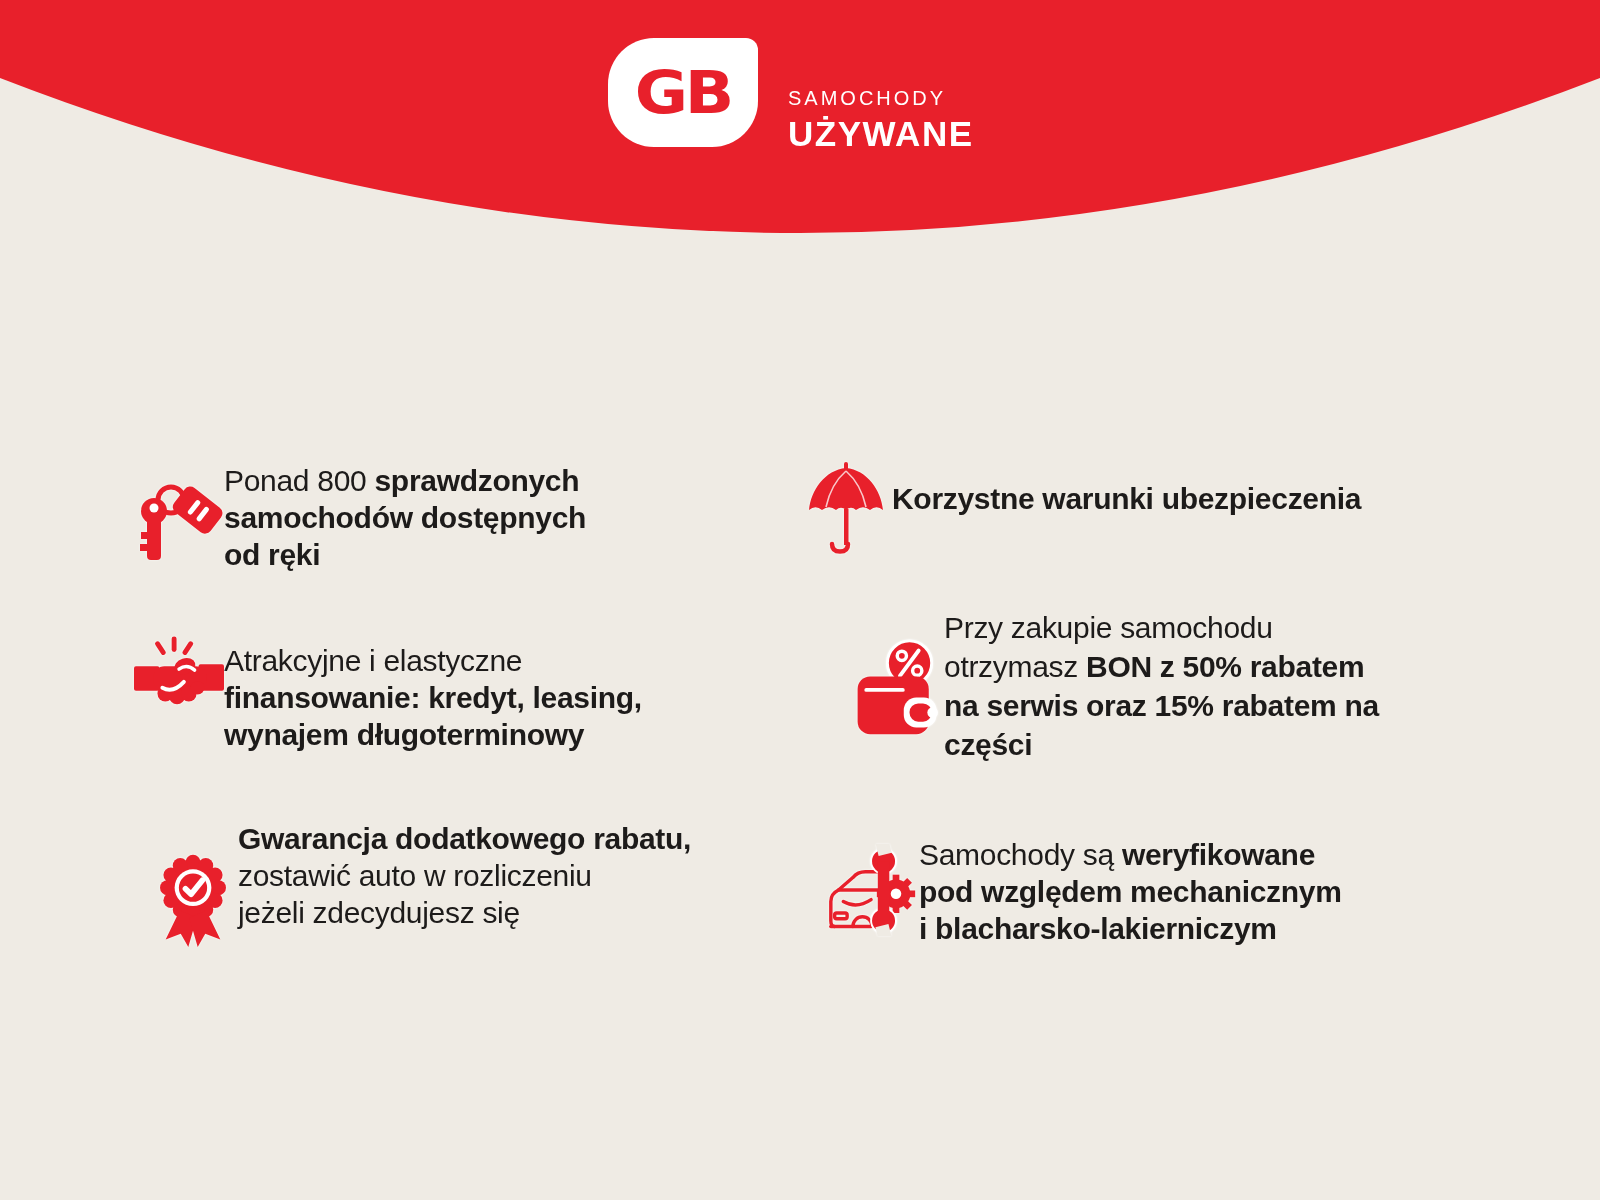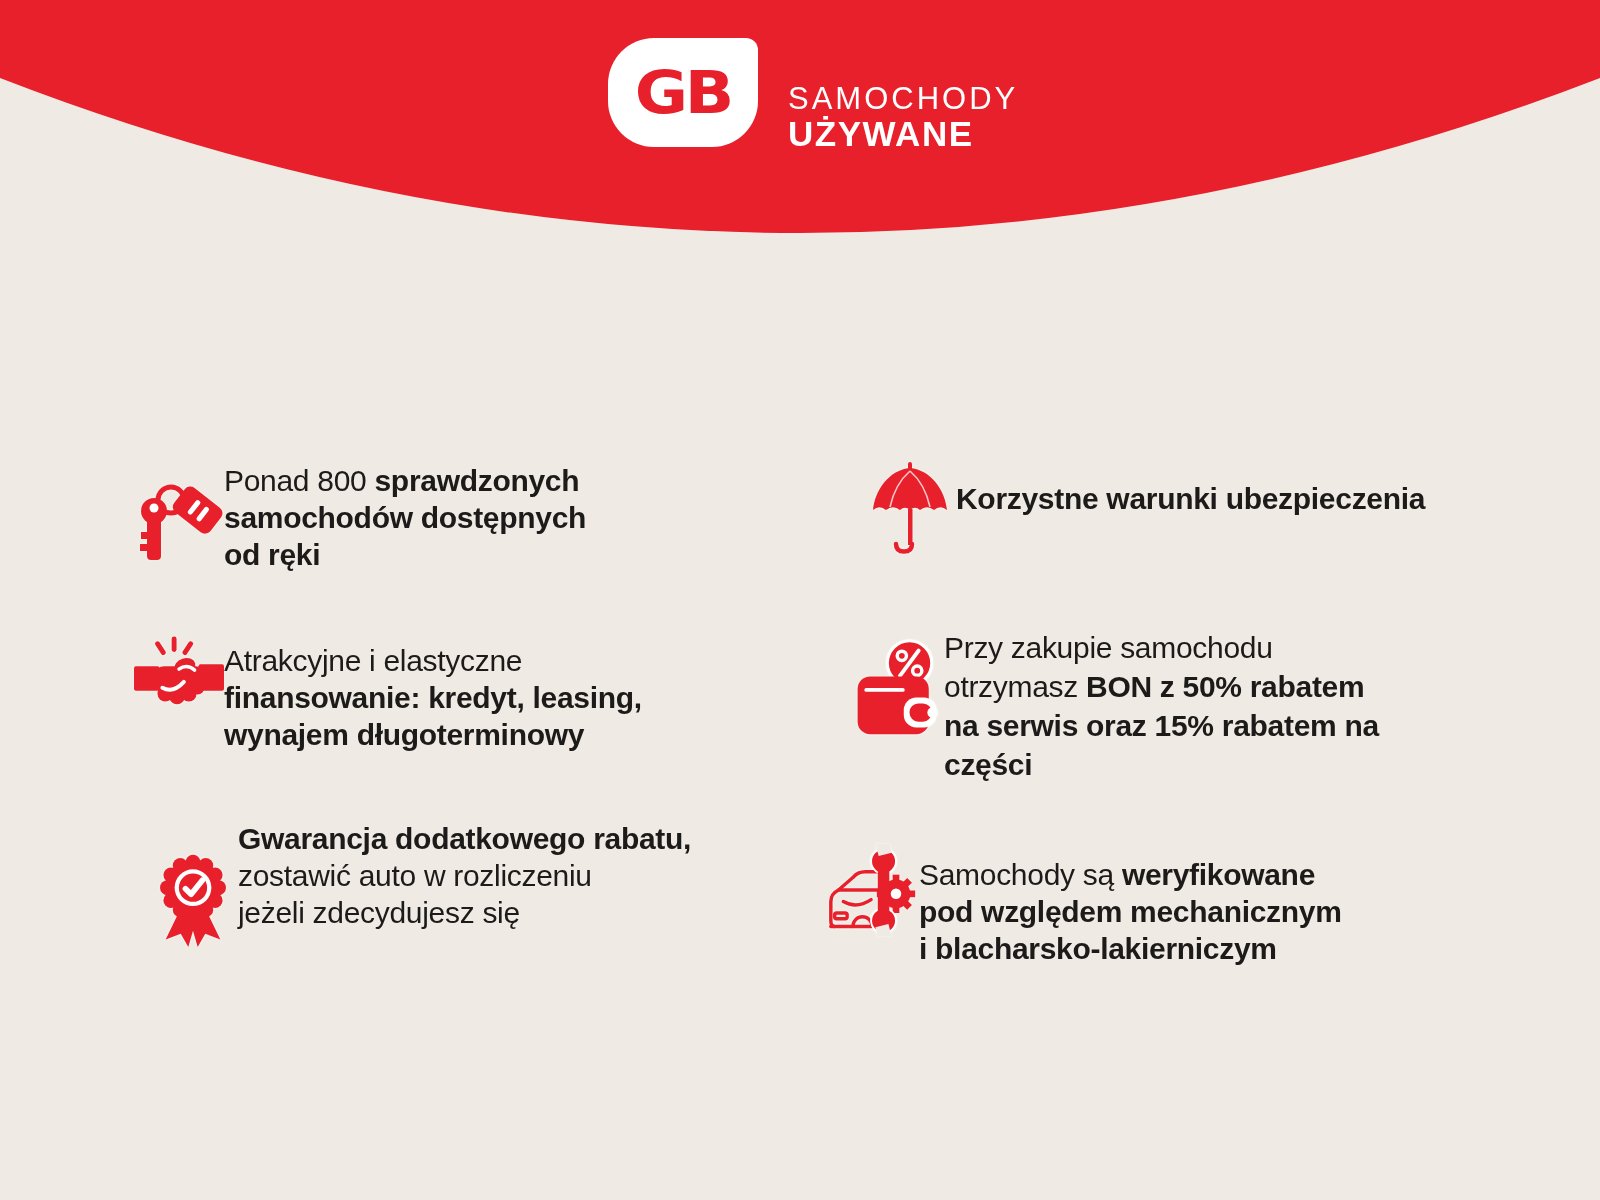--- a/index.html
+++ b/index.html
@@ -24,35 +24,35 @@
     border-radius:46px 12px 46px 46px;
     display:flex;align-items:center;justify-content:center;
   }
   .logo-gb{
     color:var(--brand-red);
     font-family:"DejaVu Sans","Liberation Sans",sans-serif;
     font-weight:700;font-size:58px;letter-spacing:-3px;
     transform:scaleX(1.12);
   }
   .brand{position:absolute;left:788px;top:82px;color:var(--white);}
-  .brand-top{font-size:31px;font-weight:400;letter-spacing:3px;line-height:33px;}
+  .brand-top{font-size:20px;font-weight:400;letter-spacing:3px;line-height:33px;}
   .brand-bottom{font-size:35px;font-weight:700;letter-spacing:1.5px;line-height:37px;}
   
   .feature{position:absolute;display:flex;}
   #f-l1{left:134px;top:462px;}
   #f-l2{left:134px;top:642px;}
   #f-l3{left:148px;top:820px;}
-  #f-r1{left:864px;top:462px;text-align:right;}
+  #f-r1{left:800px;top:462px;text-align:right;}
   #f-r2{left:852px;top:608px;}
   #f-r3{left:827px;top:836px;}
   .icon-cell{flex:none;display:flex;justify-content:center;align-items:flex-start;color:var(--brand-red);}
   .col-left .icon-cell{width:90px;}
   .col-right .icon-cell{width:92px;}
   .col-left .text{margin-left:0;}
-  .col-right .text{margin-left:0;margin-top:20px;}
+  .col-right .text{margin-left:0;}
   .text{
     font-size:30px;line-height:37px;color:var(--text-dark);
     letter-spacing:-0.3px;white-space:nowrap;
   }
   .text b{font-weight:700;}
   #f-r2 .text{line-height:39px;}
   #f-r1 .text{margin-top:18px;}
   #i-l1{margin-top:16px;}
   #i-l2{margin-top:-6px;}
   #i-l3{margin-top:30px;}

